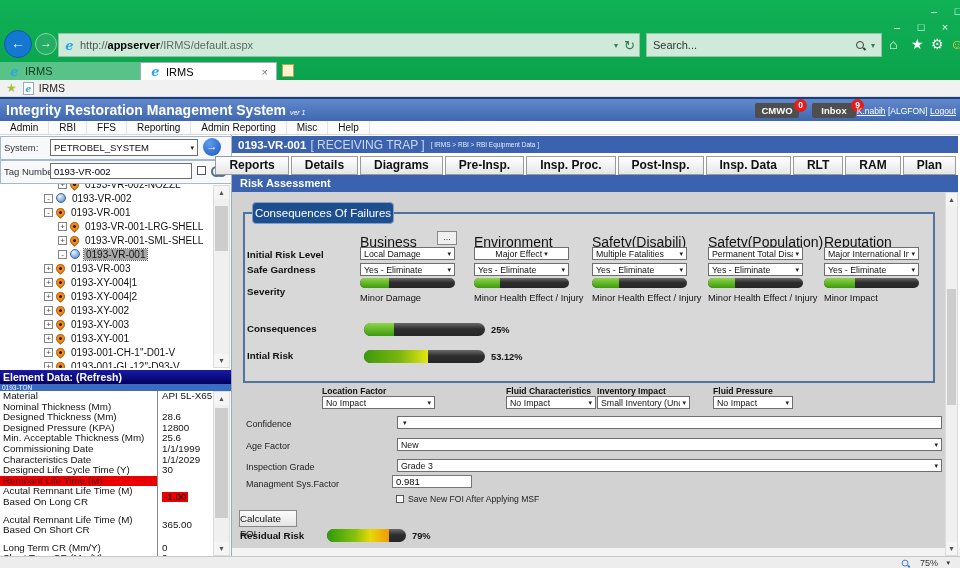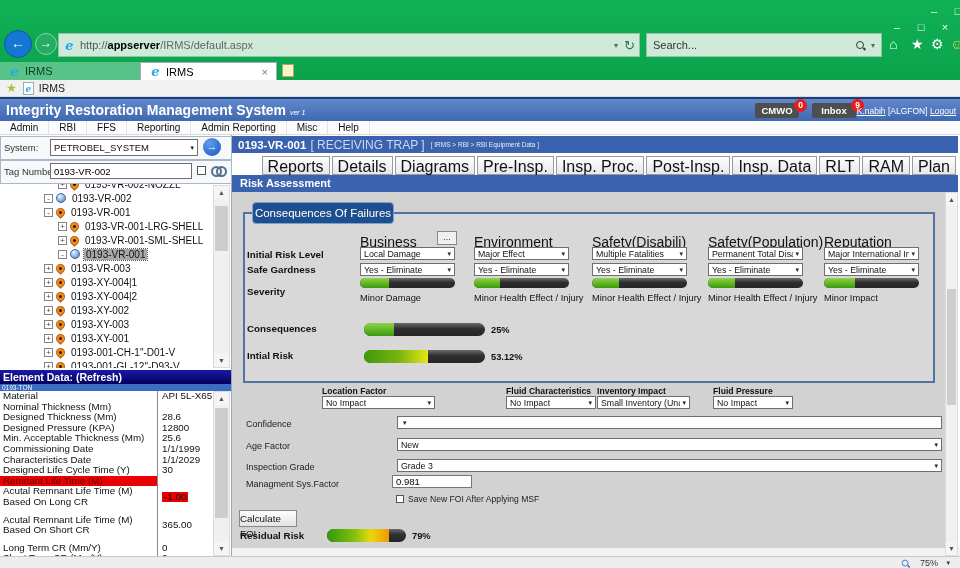--- a/index.html
+++ b/index.html
@@ -101,21 +101,21 @@
   .hl-value{background:#e90000;color:#111;padding:0 2px}
   #ed-scroll{left:213px;top:391px;width:17px;height:165px}
 
   
   #mtitle{position:absolute;left:232px;top:136px;width:726px;height:17px;background:#3a62ae;color:#fff;display:flex;align-items:center;padding-left:6px;white-space:nowrap}
   #mtitle .t1{font-size:11.5px;font-weight:bold}
   #mtitle .t2{font-size:12px;color:#cdd9ee;margin-left:4px}
   #mtitle .t3{font-size:6.5px;color:#e8eef8;margin-left:6px}
   #tabswrap{position:absolute;left:232px;top:153px;width:726px;height:22px;background:#fff}
   #maintabs{position:absolute;left:0;top:0;width:726px;height:22px;display:flex;justify-content:flex-end;gap:2px;padding:3px 2px 0 0}
-  .mtab{border:1px solid #9a9a9a;background:linear-gradient(#fff,#e6e6e6);font-size:16px;font-weight:normal;color:#111;padding:1px 5px;white-space:nowrap}
+  .mtab{border:1px solid #9a9a9a;background:linear-gradient(#fff,#e6e6e6);font-size:12px;font-weight:bold;color:#111;padding:1px 13px;white-space:nowrap}
   #riskbar{position:absolute;left:232px;top:175px;width:726px;height:35px;background:#3a62ae;color:#fff;font-size:11px;font-weight:bold;padding:2px 0 12px 8px}
   #mcontent{position:absolute;left:232px;top:192px;width:713px;height:364px;background:#d2d2d2}
   #main-scroll{left:945px;top:192px;width:13px;height:364px}
   #cofbox{position:absolute;left:243px;top:212px;width:692px;height:171px;border:2px solid #50739f;background:#d8d8d8}
   #coftab{position:absolute;left:252px;top:202px;width:142px;height:22px;background:#1d4f8f;border:1px solid #7fa0c8;border-radius:4px;color:#fff;font-size:11.5px;text-align:center;line-height:20px}
   .cof-ll{position:absolute;left:247px;font-size:9.8px;font-weight:bold;color:#111}
   .colhead{font-size:14px;font-weight:normal;color:#111;white-space:nowrap}
   .dotsbtn{width:20px;height:14px;background:#f0f0f0;border:1px solid #888;font-size:9px;text-align:center;line-height:11px;color:#333}
   .sevpill,.bigpill{border-radius:7px;background:linear-gradient(#6a6a6a,#2e2e2e 45%,#262626);overflow:hidden}
   .sevpill{height:10px}
@@ -459,21 +459,21 @@
     </div>
     <div class="winsel abs" style="left: 360px; top: 263px; width: 95px; height: 13px;">
       <span class="selval">Yes - Eliminate</span>
       <span class="caret">▾</span>
     </div>
     <div class="sevpill abs" style="left: 360px; top: 278px; width: 95px;">
       <div class="sevfill" style="width: 30%;"></div>
     </div>
     <div class="sevtext abs" style="left: 360px; top: 293px;">Minor Damage</div>
     <div class="colhead abs" style="left: 474px; top: 234px;">Environment</div>
-    <div class="winsel abs" style="left: 474px; top: 247px; width: 95px; height: 13px;">
+    <div class="winsel abs" style="left: 474px; top: 247px; width: 95px; height: 13px; justify-content: center;">
       <span class="selval">Major Effect</span>
       <span class="caret">▾</span>
     </div>
     <div class="winsel abs" style="left: 474px; top: 263px; width: 95px; height: 13px;">
       <span class="selval">Yes - Eliminate</span>
       <span class="caret">▾</span>
     </div>
     <div class="sevpill abs" style="left: 474px; top: 278px; width: 95px;">
       <div class="sevfill" style="width: 27%;"></div>
     </div>

